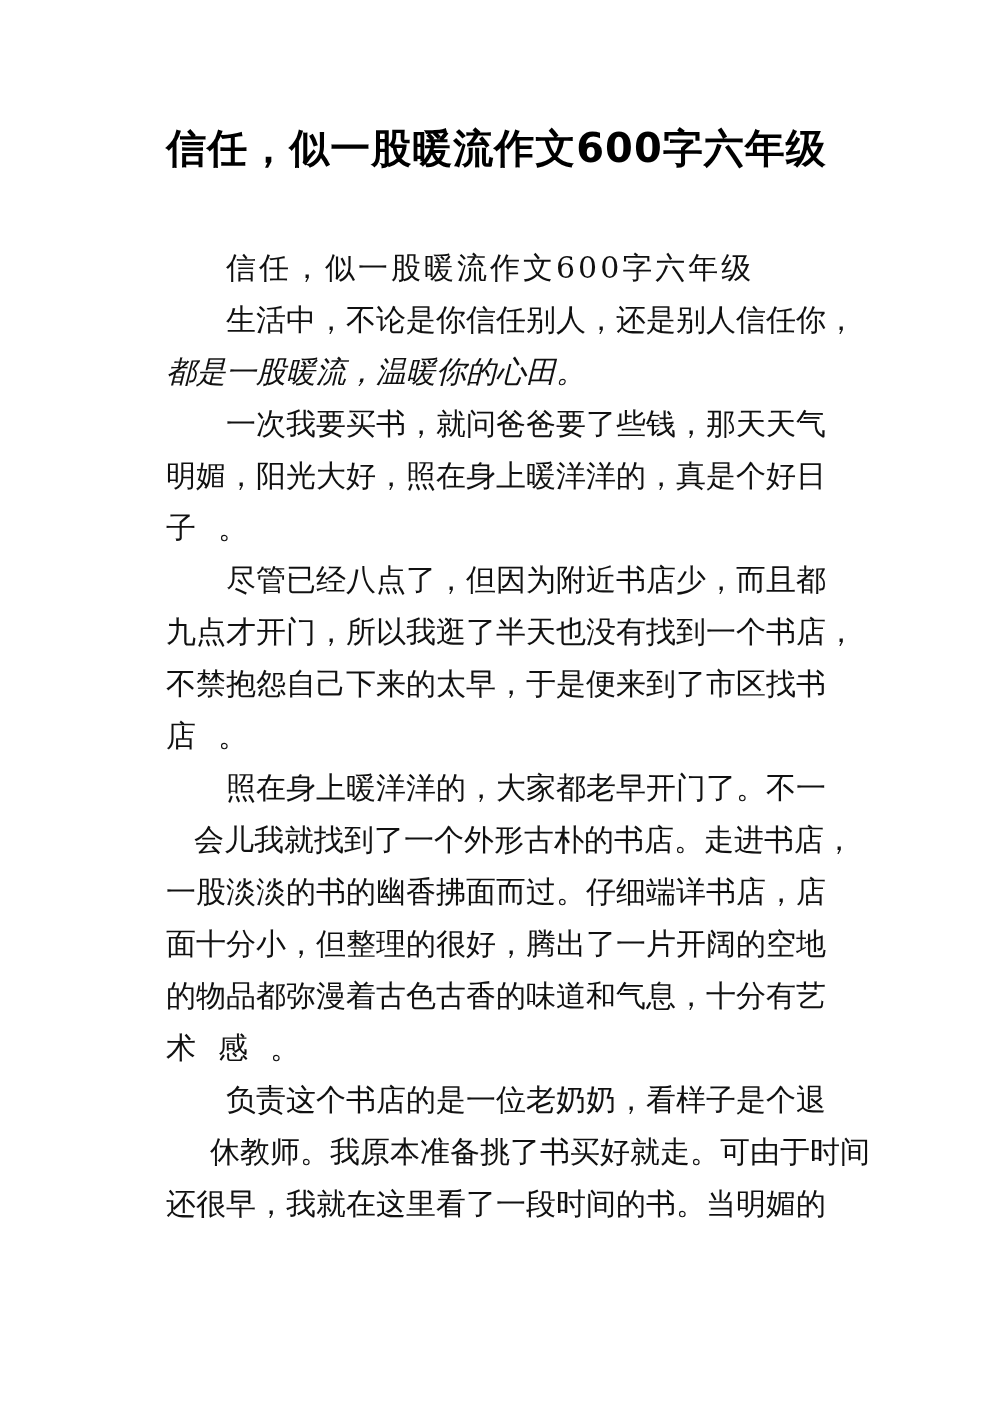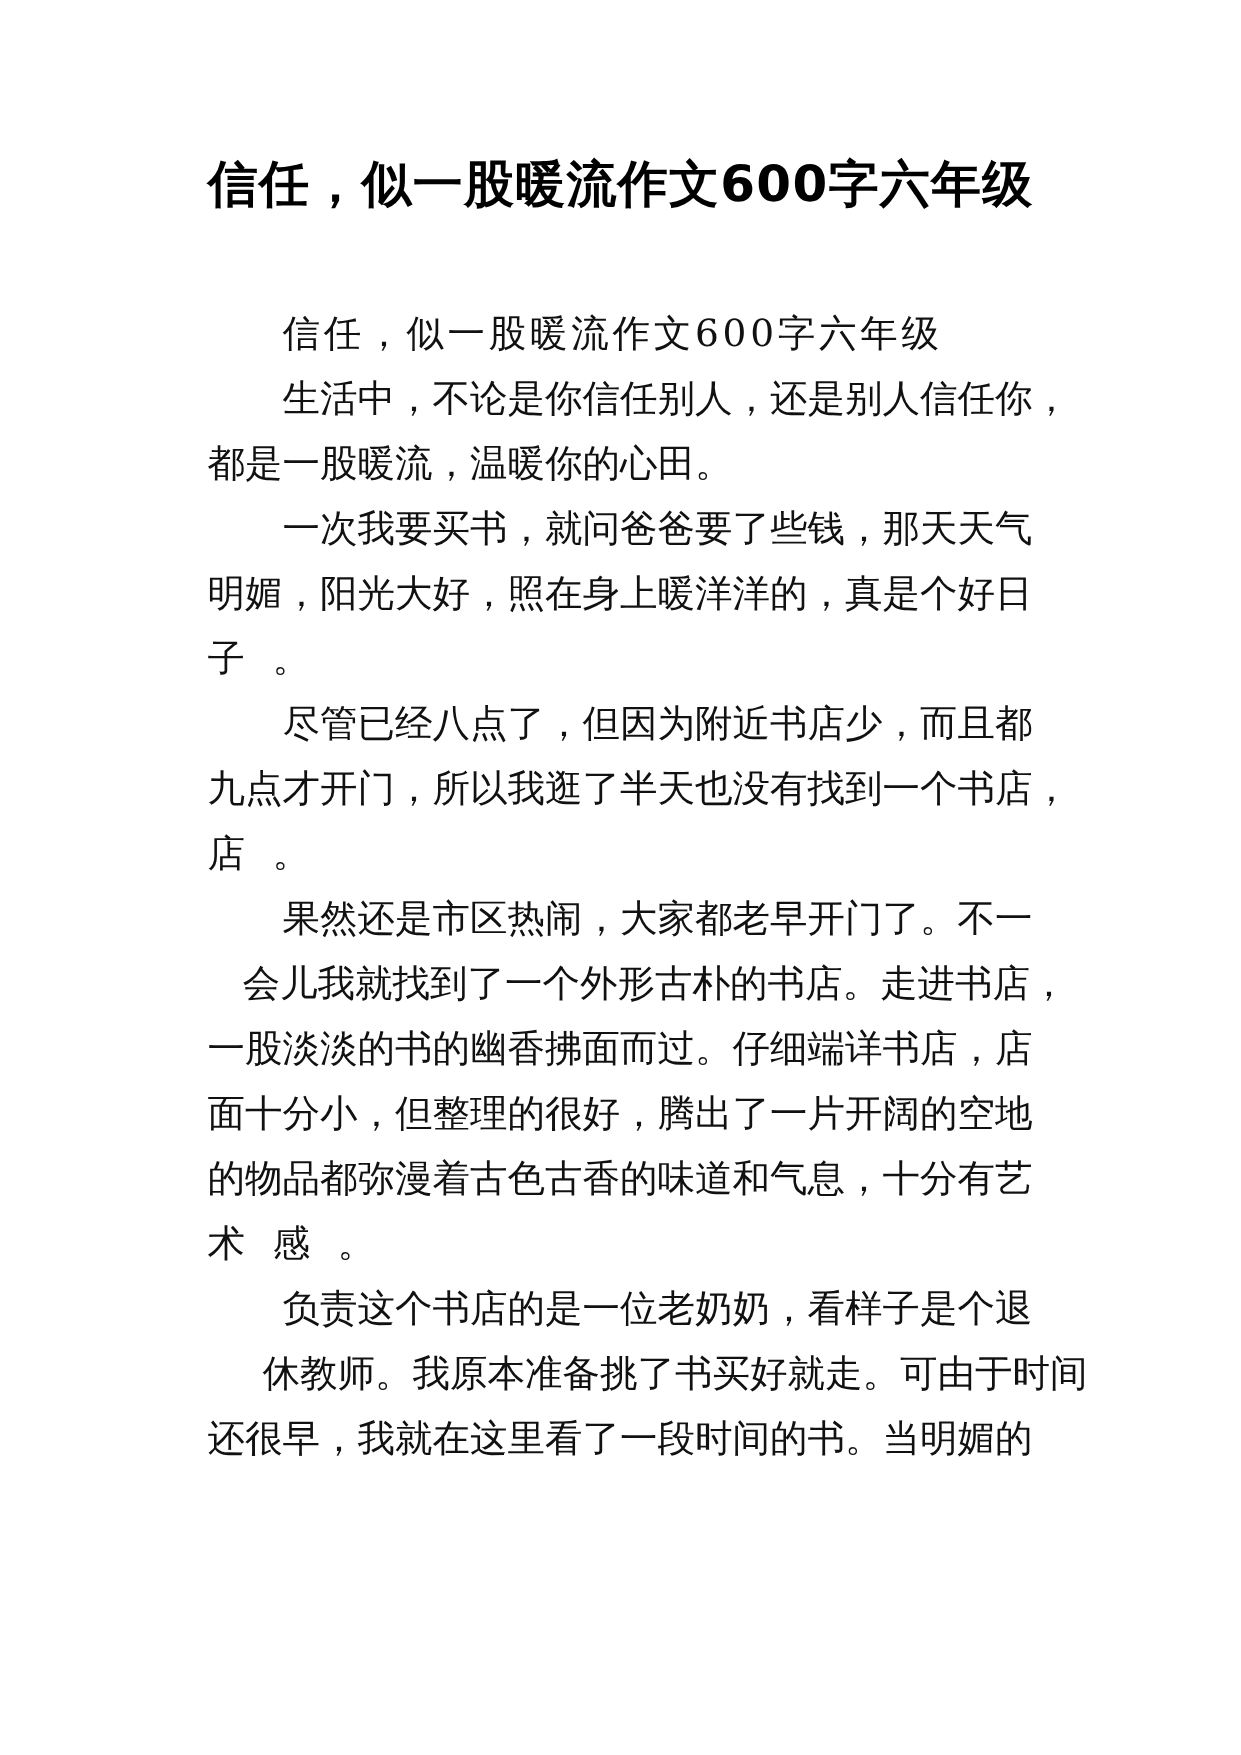--- a/index.html
+++ b/index.html
@@ -23,31 +23,32 @@
 </head>
 <body>
 
 <div class="page">
   <div class="title">信任，似一股暖流作文600字六年级</div>
 
   <div class="body">
     <div class="line indent first-line" style="letter-spacing: 3px;">信任，似一股暖流作文600字六年级</div>
 
     <div class="line indent" style="letter-spacing: 0px;">生活中，不论是你信任别人，还是别人信任你，</div>
-    <div class="line" style="letter-spacing: 0px;">都是一股暖流，温暖你的心田。</div>
+    <div class="line" style="letter-spacing: 0px; font-style: italic;">都是一股暖流，温暖你的心田。</div>
 
     <div class="line indent" style="letter-spacing: 0px;">一次我要买书，就问爸爸要了些钱，那天天气</div>
     <div class="line" style="letter-spacing: 0px;">明媚，阳光大好，照在身上暖洋洋的，真是个好日</div>
     <div class="line" style="letter-spacing: 22px;">子。</div>
 
     <div class="line indent" style="letter-spacing: 0px;">尽管已经八点了，但因为附近书店少，而且都</div>
     <div class="line" style="letter-spacing: 0px;">九点才开门，所以我逛了半天也没有找到一个书店，</div>
+    <div class="line" style="letter-spacing: 0px;">不禁抱怨自己下来的太早，于是便来到了市区找书</div>
     <div class="line" style="letter-spacing: 22px;">店。</div>
 
-    <div class="line indent" style="letter-spacing: 0px;">果然还是市区热闹，大家都老早开门了。不一</div>
+    <div class="line indent" style="letter-spacing: 0px;">照在身上暖洋洋的，大家都老早开门了。不一</div>
     <div class="line" style="letter-spacing: 0px; margin-left: 28px;">会儿我就找到了一个外形古朴的书店。走进书店，</div>
     <div class="line" style="letter-spacing: 0px;">一股淡淡的书的幽香拂面而过。仔细端详书店，店</div>
     <div class="line" style="letter-spacing: 0px;">面十分小，但整理的很好，腾出了一片开阔的空地</div>
     <div class="line" style="letter-spacing: 0px;">的物品都弥漫着古色古香的味道和气息，十分有艺</div>
     <div class="line" style="letter-spacing: 22px;">术感。</div>
 
     <div class="line indent" style="letter-spacing: 0px;">负责这个书店的是一位老奶奶，看样子是个退</div>
     <div class="line" style="letter-spacing: 0px; margin-left: 44px;">休教师。我原本准备挑了书买好就走。可由于时间</div>
     <div class="line" style="letter-spacing: 0px;">还很早，我就在这里看了一段时间的书。当明媚的</div>
   </div>

